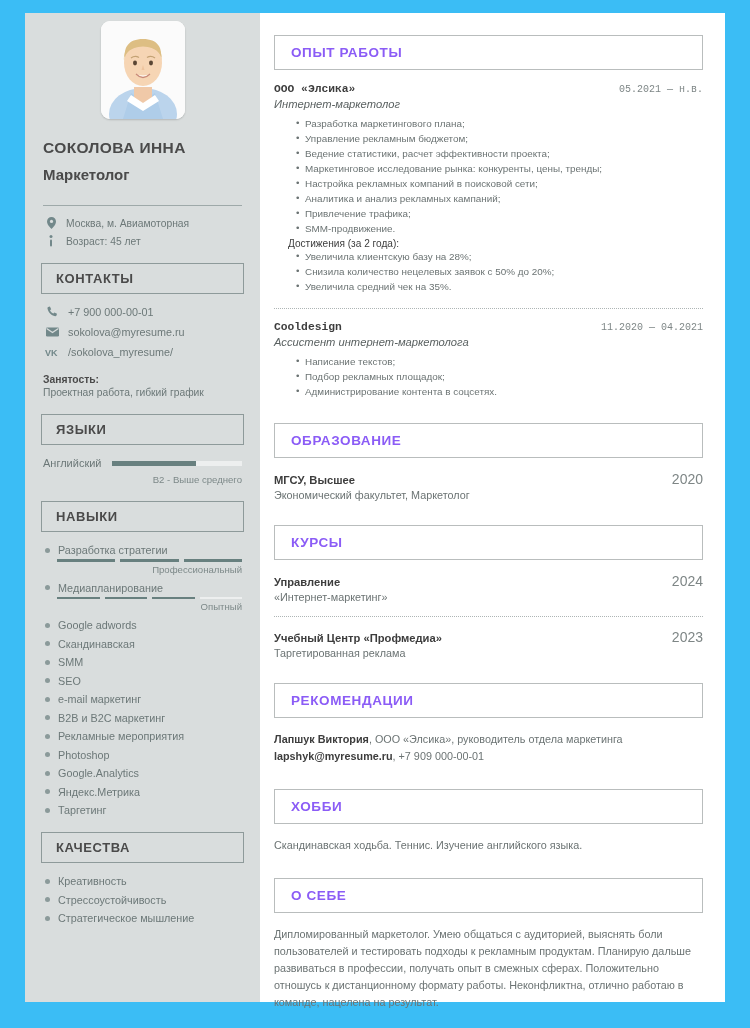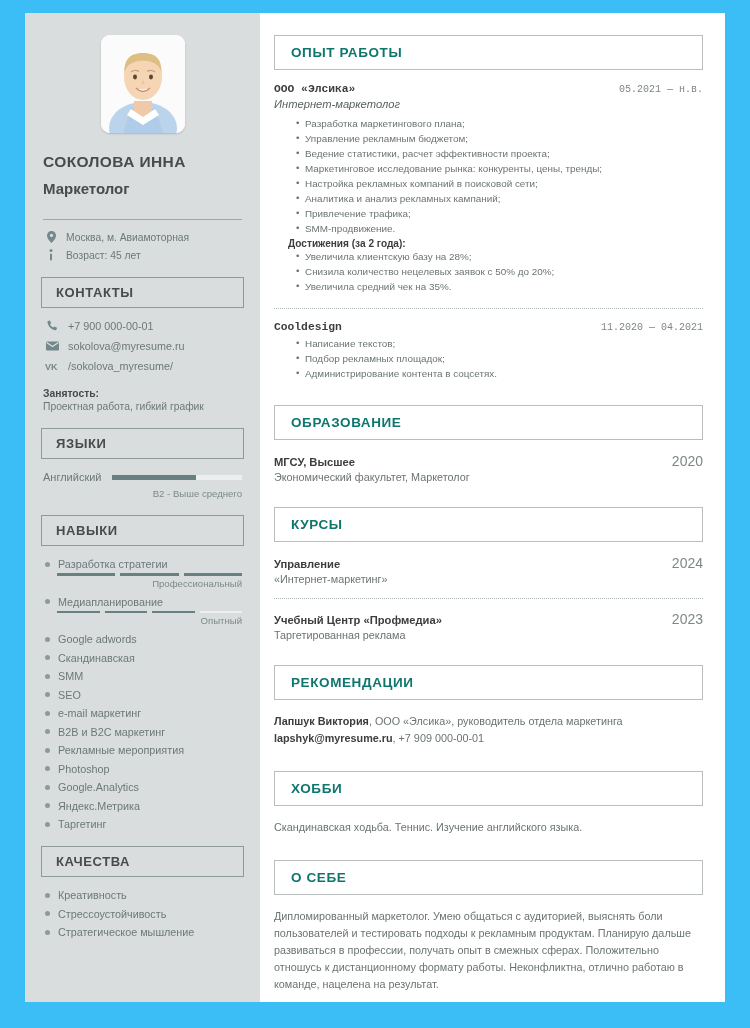--- a/index.html
+++ b/index.html
@@ -14,21 +14,21 @@
     width:700px;height:989px;
     background:#ffffff;
     display:flex;
     box-sizing:border-box;
   }
   
   .sidebar{
     width:235px;flex:0 0 235px;
     background:#D9DDDD;
     box-sizing:border-box;
-    padding:22px 16px 10px 16px;
+    padding:8px 16px 10px 16px;
   }
   .photo-wrap{display:flex;justify-content:center;margin-bottom:20px;}
   .photo{
     width:84px;height:98px;border-radius:9px;overflow:hidden;
     background:#fff;box-shadow:0 1px 2px rgba(0,0,0,.18);
   }
   .photo svg{display:block;width:84px;height:98px;}
   .pname{
     font-size:15.5px;font-weight:bold;color:#4A4A4A;letter-spacing:.4px;
     margin:0 0 9px 2px;
@@ -61,32 +61,32 @@
   .sk-label{font-size:10.8px;color:#6C7878;}
   .seg-bar{display:flex;gap:5px;margin:0 2px 2px 16px;}
   .seg{height:2.5px;flex:1;background:#68807F;}
   .seg.off{background:#EDEFEF;}
   .seg-level{font-size:9.6px;color:#7D8989;text-align:right;margin:0 2px 7px 0;}
   .simple-item{display:flex;align-items:center;gap:8px;margin:0 0 6.5px 4px;}
   
   .main{flex:1;background:#ffffff;box-sizing:border-box;padding:22px 22px 10px 14px;}
   .mbox{
     border:1px solid #B9BDBD;padding:9px 0 9px 16px;
-    font-size:13.5px;font-weight:bold;color:#0f766e;letter-spacing:.6px;
+    font-size:13.5px;font-weight:bold;color:#8b5cf6;letter-spacing:.6px;
     margin:0 0 13px 0;
   }
   .mbox.gap{margin-top:24px;}
   .jrow{display:flex;justify-content:space-between;align-items:baseline;margin-bottom:3px;font-family:Liberation Mono, monospace;}
   .jorg{font-size:11.3px;font-weight:bold;color:#3D3D3D;}
   .jdate{font-size:10px;color:#7E8686;}
   .jtitle{font-size:11.2px;font-style:italic;color:#5A6161;margin:0 0 6px 0;}
   ul.blist{list-style:none;margin:0 0 0 22px;padding:0;}
   ul.blist li{font-size:9.9px;color:#6B7373;line-height:1.52;position:relative;padding-left:9px;}
   ul.blist li:before{content:"•";position:absolute;left:0;top:-1px;color:#6B7373;}
-  .ach-head{font-size:10.1px;font-weight:bold;color:#3D3D3D;margin:2px 0 0 14px;}
+  .ach-head{font-size:10.1px;font-weight:normal;color:#3D3D3D;margin:2px 0 0 14px;}
   .dotted{border-top:1px dotted #AEB5B5;margin:13px 0 12px 0;height:0;}
   .erow{display:flex;justify-content:space-between;align-items:baseline;}
   .ename{font-size:11.2px;font-weight:bold;color:#3D3D3D;}
   .eyear{font-size:14px;color:#7E8686;}
   .edesc{font-size:10.8px;color:#6B7373;margin:2px 0 0 0;}
   .ptext{font-size:10.8px;color:#6B7373;line-height:1.58;margin:0;}
   .ptext b{color:#3D3D3D;}
 </style>
 </head>
 <body>
@@ -295,20 +295,21 @@
             <li>Снизила количество нецелевых заявок с 50% до 20%;</li>
             <li>Увеличила средний чек на 35%.</li>
           </ul>
         </div>
         <div class="dotted"></div>
         <div>
           <div class="jrow">
             <span class="jorg">Cooldesign</span>
             <span class="jdate">11.2020 — 04.2021</span>
           </div>
+          <div class="jtitle">Ассистент интернет-маркетолога</div>
           <ul class="blist">
             <li>Написание текстов;</li>
             <li>Подбор рекламных площадок;</li>
             <li>Администрирование контента в соцсетях.</li>
           </ul>
         </div>
       </div>
 
     <div class="mbox gap">ОБРАЗОВАНИЕ</div>
     <div id="education">

